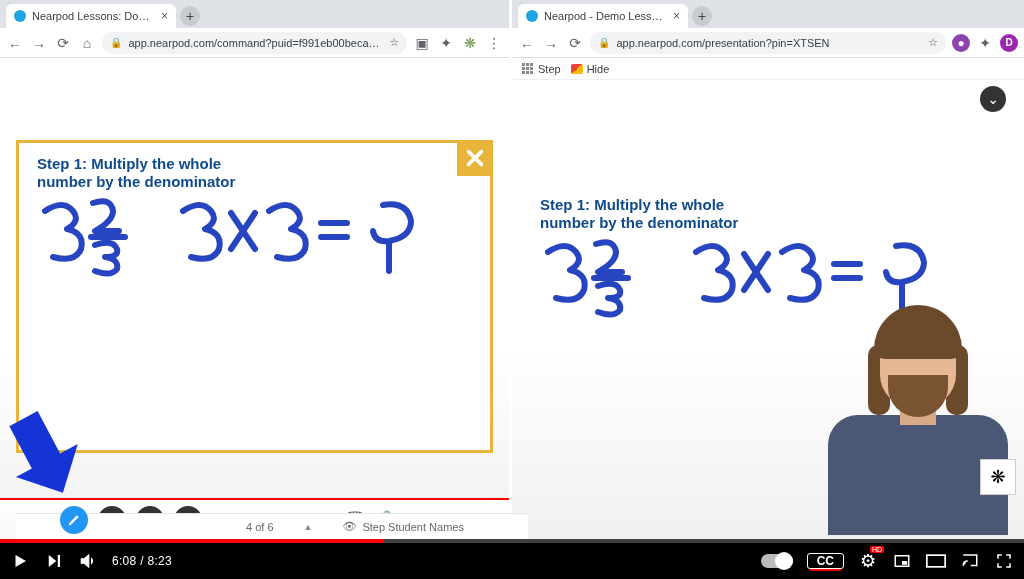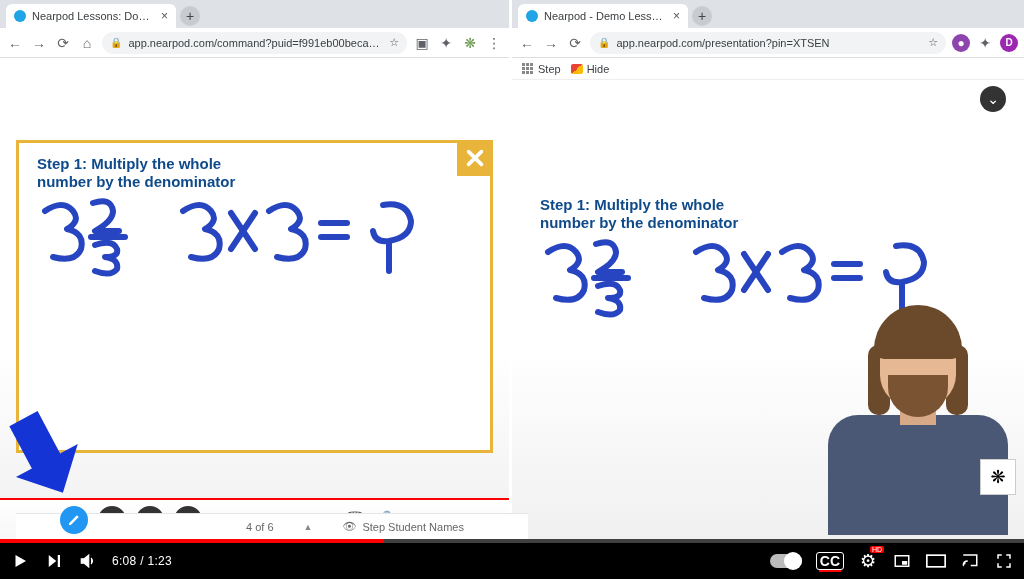--- a/index.html
+++ b/index.html
@@ -66,21 +66,21 @@
   .controls { position:absolute; left:0; right:0; bottom:0; height:40px; background:rgba(0,0,0,.85); }
   .progress { position:absolute; top:0; left:0; right:0; height:4px; background:rgba(255,255,255,.25); }
   .progress .filled { height:100%; background:#ff0000; width:37.5%; }
   .cbar { position:absolute; top:4px; left:0; right:0; bottom:0; display:flex; align-items:center; padding:0 10px; color:#fff; gap:14px; font-size:12px; }
   .cbtn { width:20px; display:flex; align-items:center; justify-content:center; }
   .cbtn svg { fill:#fff; }
   .time { letter-spacing:.3px; }
   .cspacer { flex:1; }
   .toggle { width:32px; height:14px; background:#bbb; border-radius:8px; position:relative; }
   .toggle::after { content:""; position:absolute; right:0; top:-2px; width:18px; height:18px; background:#fff; border-radius:50%; }
-  .cc { border:1px solid #fff; border-radius:3px; padding:0 3px; font-size:14px; font-weight:bold; position:relative; }
+  .cc { border:1px solid #fff; border-radius:3px; padding:0 9px; font-size:12px; font-weight:bold; position:relative; }
   .cc::after{ content:""; position:absolute; left:2px; right:2px; bottom:-3px; height:2px; background:#f00;}
   .gear { position:relative; font-size:18px; }
   .hd { position:absolute; top:-4px; right:-6px; background:#f00; font-size:7px; padding:0 2px; border-radius:2px; }
 
   .slide-footer { position:absolute; left:0; right:0; bottom:40px; height:0; }
   .footer-strip { position:absolute; left:0; width:512px; bottom:0; height:26px; background:#fff; display:flex; align-items:center; font-size:11px; color:#666; padding-left:230px; gap:30px; border-top:1px solid #e5e5e5;margin-left:16px; }
   .footer-strip .tri { font-size:9px; color:#888; }
   .eye { display:inline-flex; align-items:center; gap:6px; }
 
   .pane-left .content-wrap { position:absolute; left:0; right:0; top:58px; bottom:66px; }
@@ -286,21 +286,21 @@
         <svg width="18" height="18" viewBox="0 0 24 24">
             <path d="M5 4 L15 12 L5 20 Z M17 4 H20 V20 H17 Z"></path>
           </svg>
       </span>
       <span class="cbtn">
         <svg width="18" height="18" viewBox="0 0 24 24">
             <path d="M3 9 H7 L13 4 V20 L7 15 H3 Z M16 8 Q20 12 16 16" fill="#fff" stroke="#fff" stroke-width="1.5"></path>
           </svg>
       </span>
       <span class="time">
-        <span>6:08</span> / <span>1:23</span>
+        <span>6:08</span> / <span>8:23</span>
       </span>
       <span class="cspacer"></span>
       <span class="toggle"></span>
       <span class="cc">CC</span>
       <span class="cbtn gear">
         <span>⚙</span>
         <span class="hd">HD</span>
       </span>
       <span class="cbtn">
         <svg width="18" height="18" viewBox="0 0 24 24">

